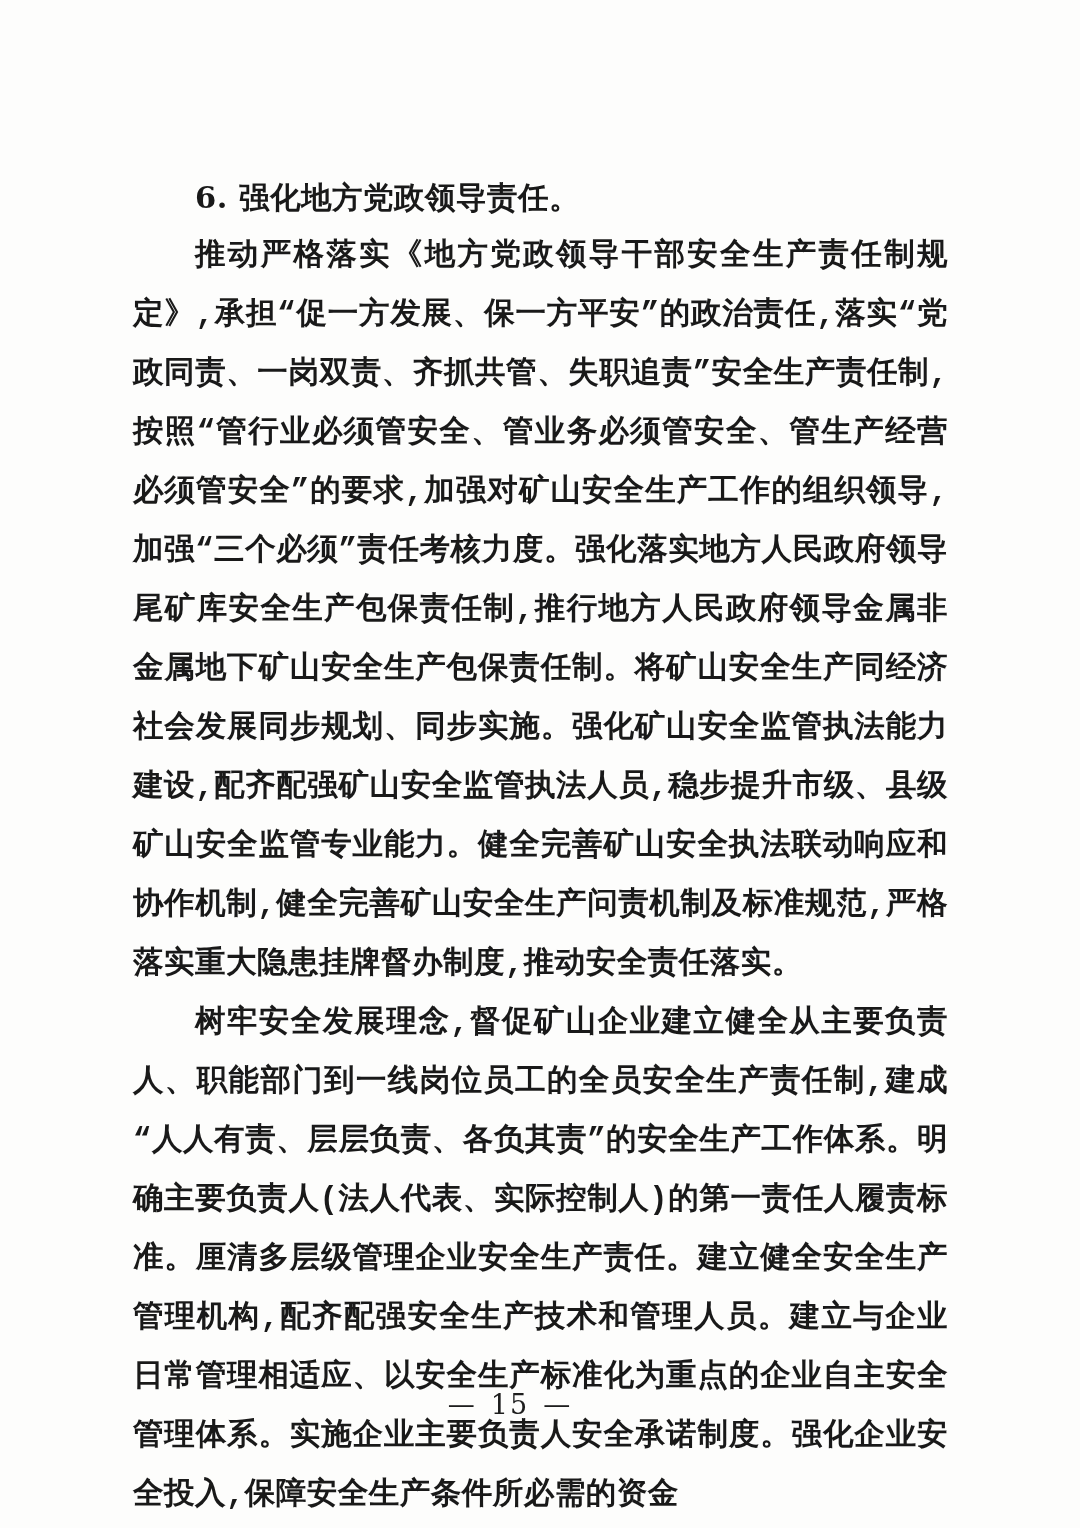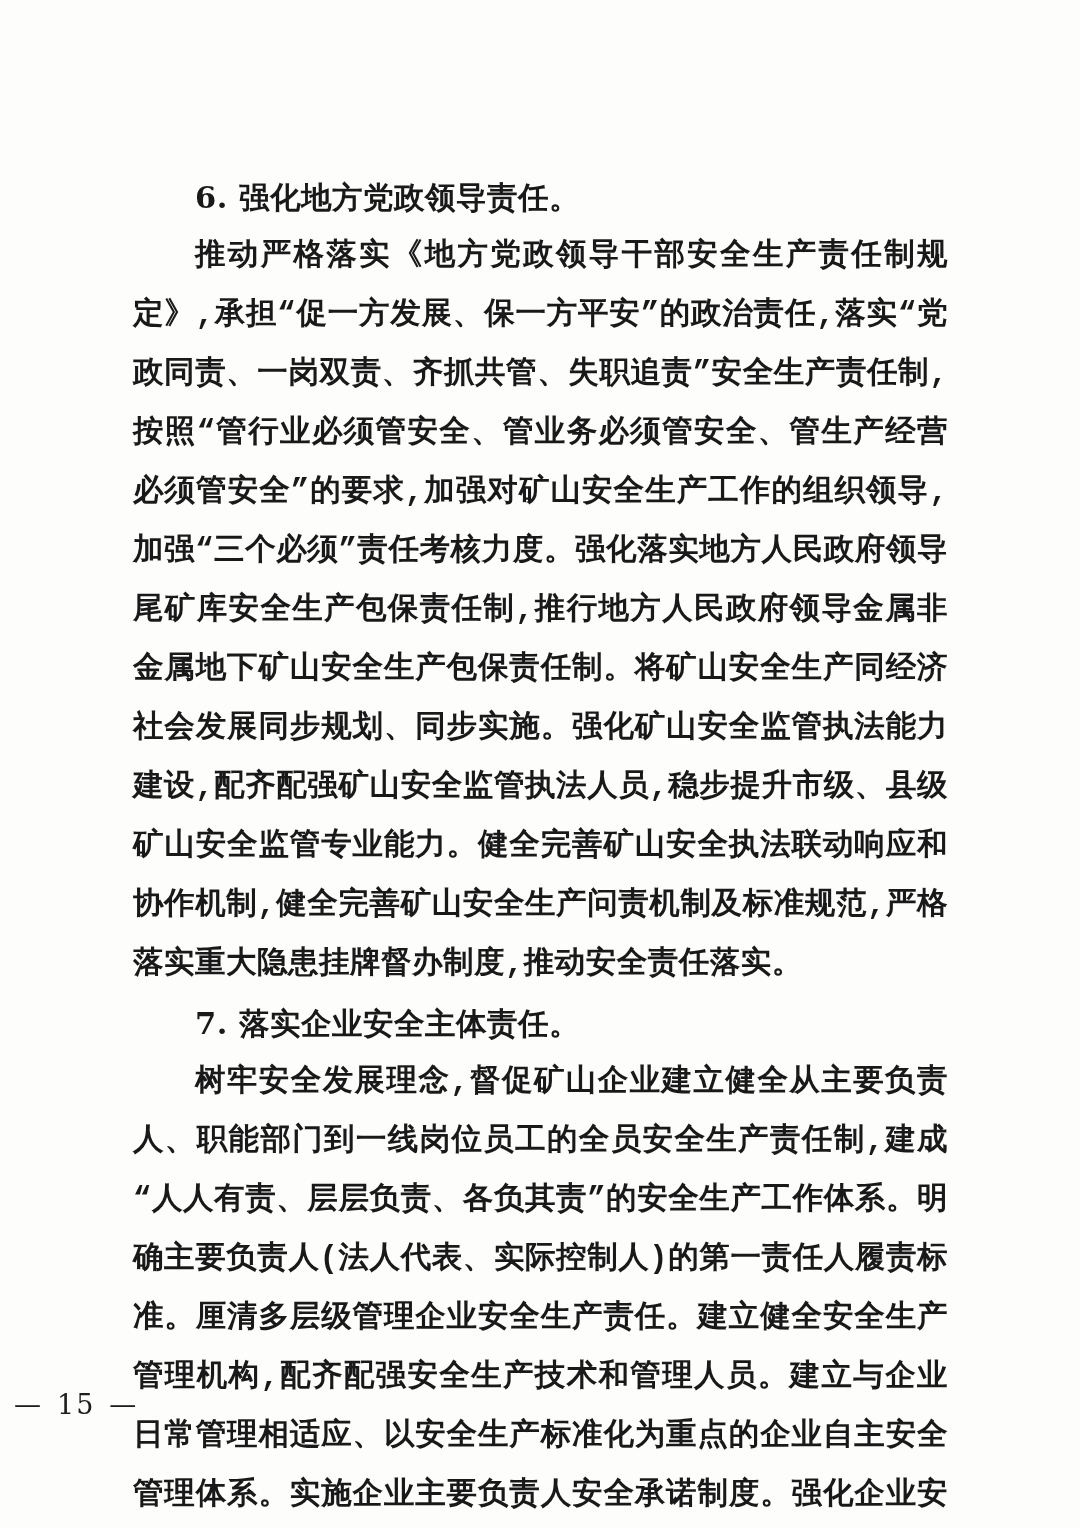--- a/index.html
+++ b/index.html
@@ -37,38 +37,37 @@
   }
   .para.body {
     text-indent: 62px;
     font-family: Liberation Mono, monospace;
   }
   .page-number {
     position: absolute;
     left: 0;
     right: 60px;
     bottom: 108px;
-    text-align: left;
+    text-align: center;
     font-size: 27px;
     letter-spacing: 2px;
     color: #1d1d1d;
     font-family: "DejaVu Serif", "Liberation Serif", serif;
   }
   .page-number .dash {
     display: inline-block;
     margin: 0 14px;
   }
 </style>
 </head>
 <body>
 
 <div class="page">
   <div class="content">
     <p class="para heading">6. 强化地方党政领导责任。</p>
     <p class="para body">推动严格落实《地方党政领导干部安全生产责任制规定》,承担“促一方发展、保一方平安”的政治责任,落实“党政同责、一岗双责、齐抓共管、失职追责”安全生产责任制,按照“管行业必须管安全、管业务必须管安全、管生产经营必须管安全”的要求,加强对矿山安全生产工作的组织领导,加强“三个必须”责任考核力度。强化落实地方人民政府领导尾矿库安全生产包保责任制,推行地方人民政府领导金属非金属地下矿山安全生产包保责任制。将矿山安全生产同经济社会发展同步规划、同步实施。强化矿山安全监管执法能力建设,配齐配强矿山安全监管执法人员,稳步提升市级、县级矿山安全监管专业能力。健全完善矿山安全执法联动响应和协作机制,健全完善矿山安全生产问责机制及标准规范,严格落实重大隐患挂牌督办制度,推动安全责任落实。</p>
-    <p class="para heading">7. 落实企业安全主体责任。</p>
     <p class="para body">树牢安全发展理念,督促矿山企业建立健全从主要负责人、职能部门到一线岗位员工的全员安全生产责任制,建成“人人有责、层层负责、各负其责”的安全生产工作体系。明确主要负责人(法人代表、实际控制人)的第一责任人履责标准。厘清多层级管理企业安全生产责任。建立健全安全生产管理机构,配齐配强安全生产技术和管理人员。建立与企业日常管理相适应、以安全生产标准化为重点的企业自主安全管理体系。实施企业主要负责人安全承诺制度。强化企业安全投入,保障安全生产条件所必需的资金</p>
   </div>
 
   <div class="page-number">
     <span class="dash">—</span><span>15</span><span class="dash">—</span>
   </div>
 </div>
 
 </body></html>

